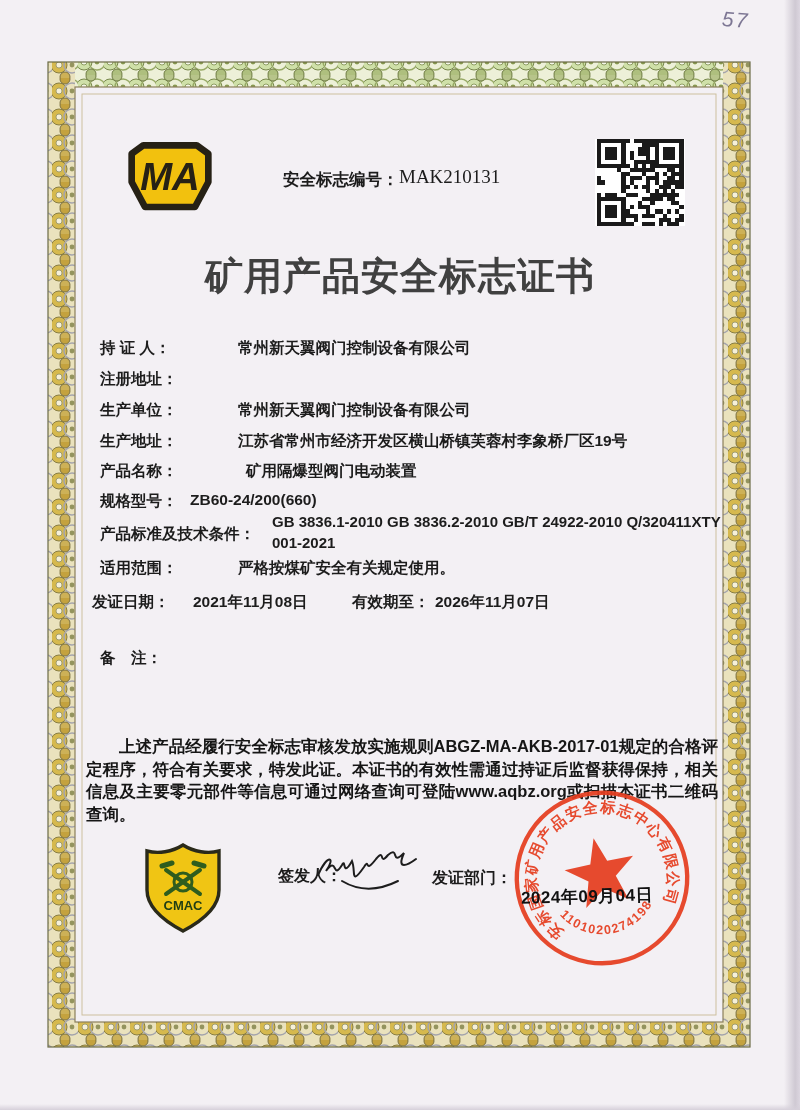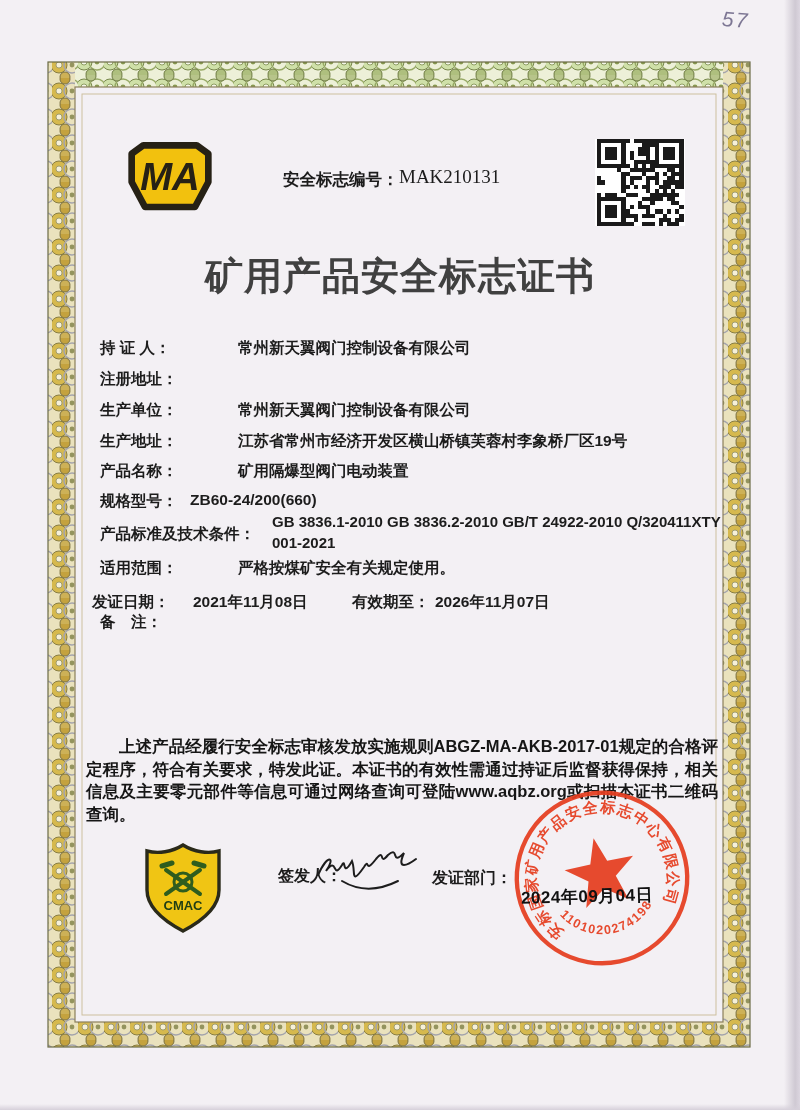--- a/index.html
+++ b/index.html
@@ -333,37 +333,37 @@
 
   <div class="abs flabel" style="left:100px;top:369px">注册地址：</div>
 
   <div class="abs flabel" style="left:100px;top:400px">生产单位：</div>
   <div class="abs fvalue kai" style="left:190px;top:400px">常州新天翼阀门控制设备有限公司</div>
 
   <div class="abs flabel" style="left:100px;top:431px">生产地址：</div>
   <div class="abs fvalue kai" style="left:190px;top:431px">江苏省常州市经济开发区横山桥镇芙蓉村李象桥厂区19号</div>
 
   <div class="abs flabel" style="left:100px;top:461px">产品名称：</div>
-  <div class="abs fvalue kai" style="left:190px;top:461px">矿用隔爆型阀门电动装置</div>
+  <div class="abs fvalue kai" style="left:198px;top:461px">矿用隔爆型阀门电动装置</div>
 
   <div class="abs flabel" style="left:100px;top:491px">规格型号：</div>
   <div class="abs fvalue" style="left:190px;top:491px">ZB60-24/200(660)</div>
 
   <div class="abs flabel" style="left:100px;top:524px">产品标准及技术条件：</div>
   <div class="abs standards-value" style="left:272px;top:511px">GB 3836.1-2010 GB 3836.2-2010 GB/T 24922-2010 Q/320411XTY 001-2021</div>
 
   <div class="abs flabel" style="left:100px;top:558px">适用范围：</div>
   <div class="abs fvalue kai" style="left:190px;top:558px">严格按煤矿安全有关规定使用。</div>
 
   <div class="abs flabel" style="left:92px;top:592px">发证日期：</div>
   <div class="abs fvalue" style="left:193px;top:592px">2021年11月08日</div>
   <div class="abs flabel" style="left:352px;top:592px">有效期至：</div>
   <div class="abs fvalue" style="left:435px;top:592px">2026年11月07日</div>
 
-  <div class="abs flabel" style="left:100px;top:612px">备　注：</div>
+  <div class="abs flabel" style="left:100px;top:648px">备　注：</div>
 
   <div class="abs statement">上述产品经履行安全标志审核发放实施规则ABGZ-MA-AKB-2017-01规定的合格评定程序，符合有关要求，特发此证。本证书的有效性需通过持证后监督获得保持，相关信息及主要零元部件等信息可通过网络查询可登陆www.aqbz.org或扫描本证书二维码查询。</div>
 
   <svg class="abs" style="left:142px;top:842px" width="82" height="92" viewBox="0 0 82 92">
     <path d="M41,3 C52,10 66,12 77,9 L77,48 C77,65 60,79 41,89 C22,79 5,65 5,48 L5,9 C16,12 30,10 41,3 Z" fill="#f0c514" stroke="#2a2a1a" stroke-width="3.4"></path>
     <g stroke="#2f5d1e" stroke-width="4" stroke-linecap="round">
       <line x1="24" y1="28" x2="58" y2="52"></line>
       <line x1="58" y1="28" x2="24" y2="52"></line>
       <path d="M20,24 l10,-3 M62,24 l-10,-3" stroke-width="5"></path>
     </g>

